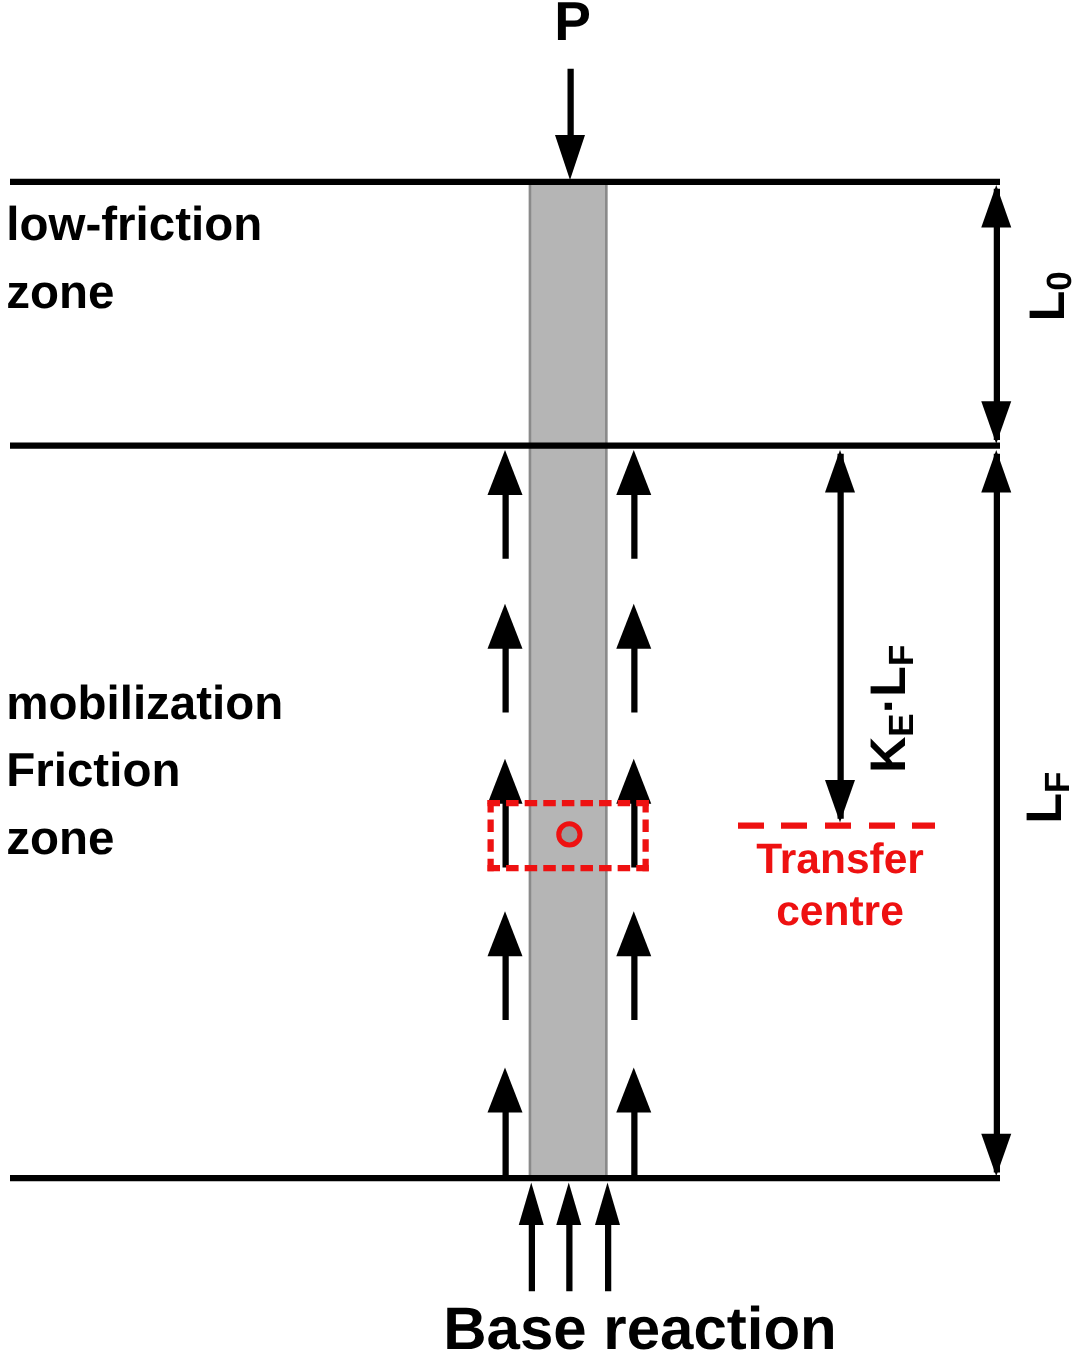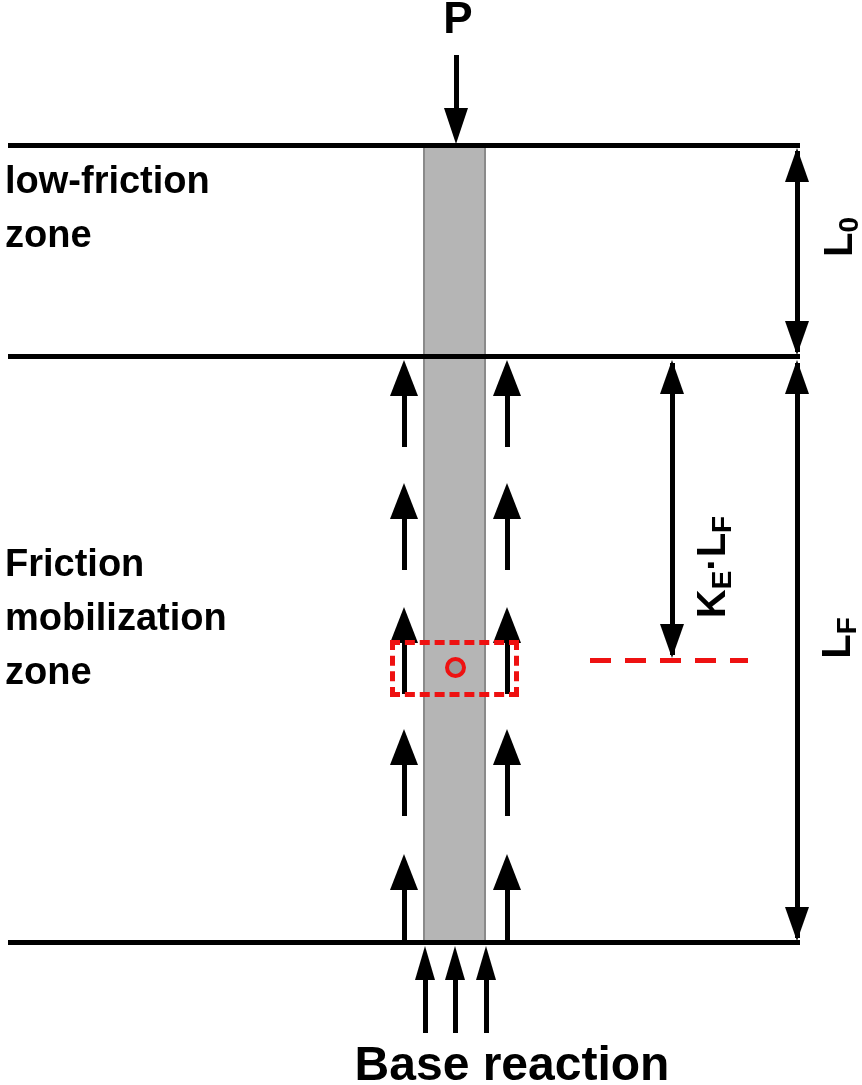--- a/index.html
+++ b/index.html
@@ -75,22 +75,22 @@
   <div class="pa">
     <div class="stem"></div>
     <div class="head"></div>
   </div>
 
   <div class="zone-label" style="top:153px;">
     <div>low-friction</div>
     <div>zone</div>
   </div>
   <div class="zone-label" style="top:536px;">
+    <div>mobilization</div>
     <div>Friction</div>
-    <div>mobilization</div>
     <div>zone</div>
   </div>
 
   <div class="fa" style="left:390px;top:360px;">
       <div class="head"></div>
       <div class="stem"></div>
     </div>
   <div class="fa" style="left:390px;top:483px;">
       <div class="head"></div>
       <div class="stem"></div>
@@ -126,20 +126,22 @@
     </div>
   <div class="fa" style="left:493px;top:854px;">
       <div class="head"></div>
       <div class="stem"></div>
     </div>
 
   <div class="transfer-box"></div>
   <div class="transfer-point"></div>
   <div class="transfer-leader"></div>
   <div class="transfer-label">
+    <div>Transfer</div>
+    <div>centre</div>
   </div>
 
   <div class="dim" style="left:660px;top:360px;height:298px;">
     <div class="stem"></div>
     <div class="head-top"></div>
     <div class="head-bot"></div>
   </div>
   <div class="vlabel" style="left:636px;top:546px;width:150px;height:42px;line-height:42px;"><span>K</span><sub>E</sub><span>·</span><span>L</span><sub>F</sub></div>
 
   <div class="dim" style="left:785px;top:148px;height:207px;">

